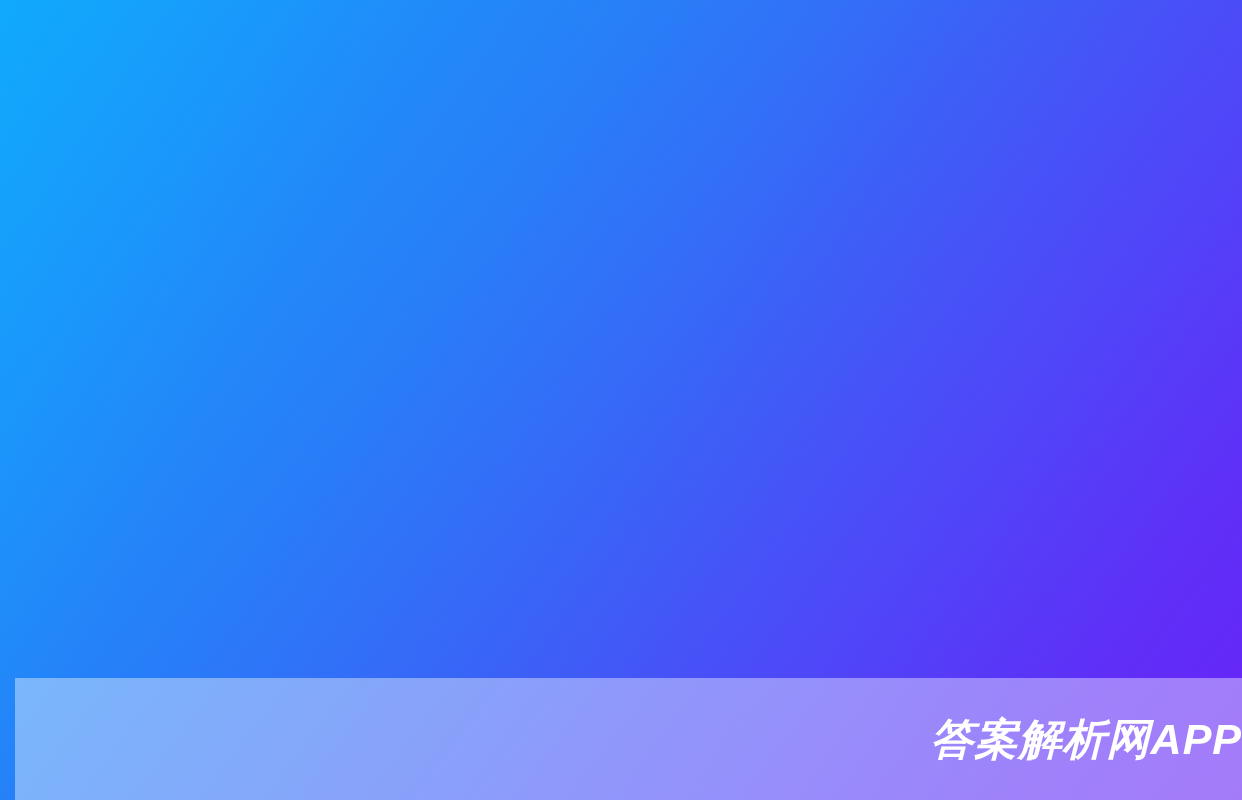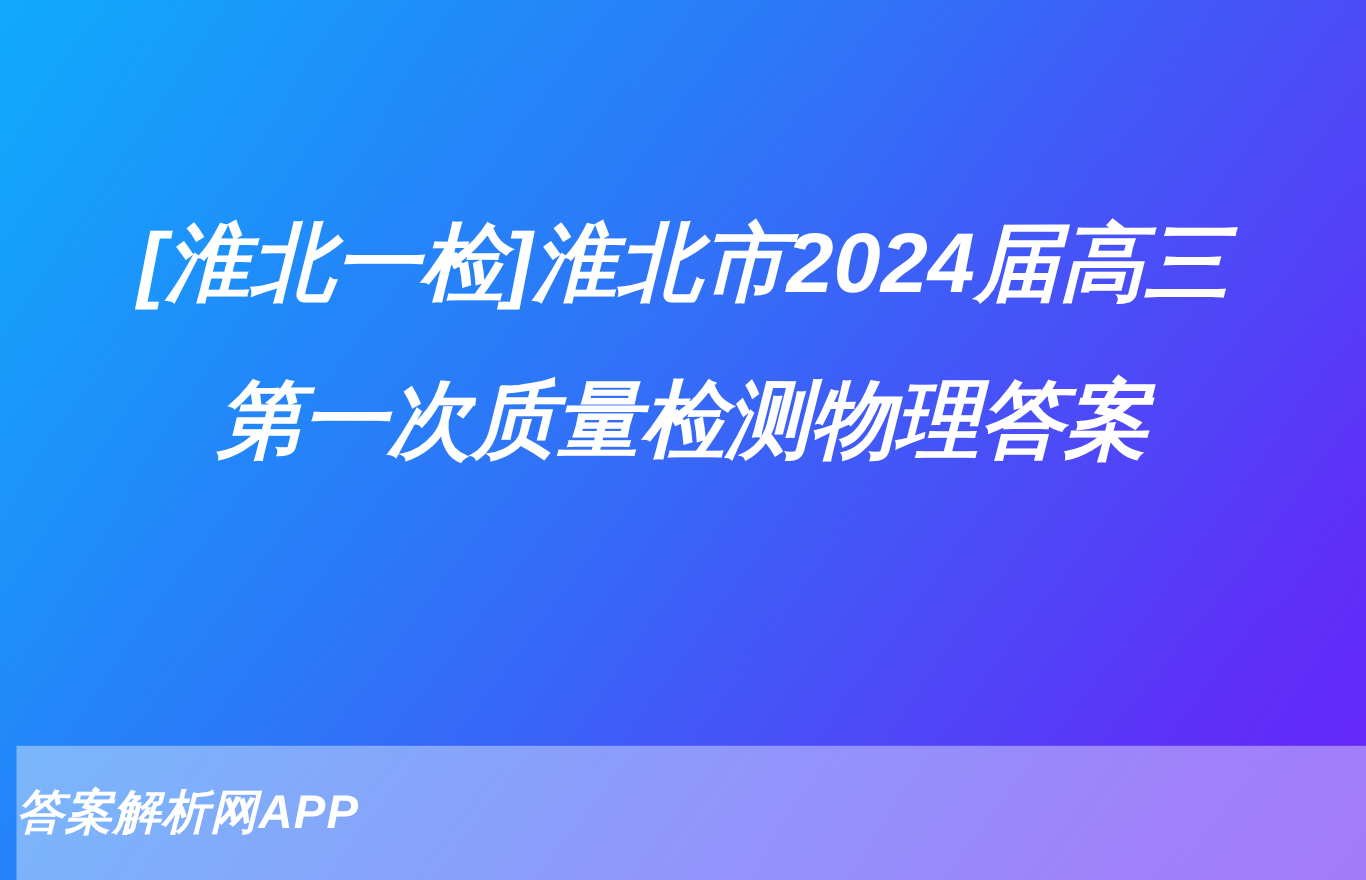--- a/index.html
+++ b/index.html
@@ -69,40 +69,37 @@
   .footer-band {
     position: absolute;
     left: 0;
     right: 0;
     bottom: 0;
     height: 122px;
     z-index: 3;
     background: rgba(255, 255, 255, 0.40);
     display: flex;
     align-items: center;
-    justify-content: flex-start;
+    justify-content: flex-end;
     margin-left: 15px;
   }
 
   .footer-text {
     color: #ffffff;
     font-size: 43px;
     font-weight: 700;
     font-style: italic;
     letter-spacing: 1px;
     line-height: 1;
     white-space: nowrap;
   }
 </style>
 </head>
 <body>
 
 <div class="poster">
 
-  <div class="title-block">
-    <h1 class="title-text">[淮北一检]淮北市2024届高三第一次质量检测物理答案</h1>
-  </div>
 
   <div class="footer-band">
     <span class="footer-text">答案解析网APP</span>
   </div>
 
 </div>
 
 </body></html>

